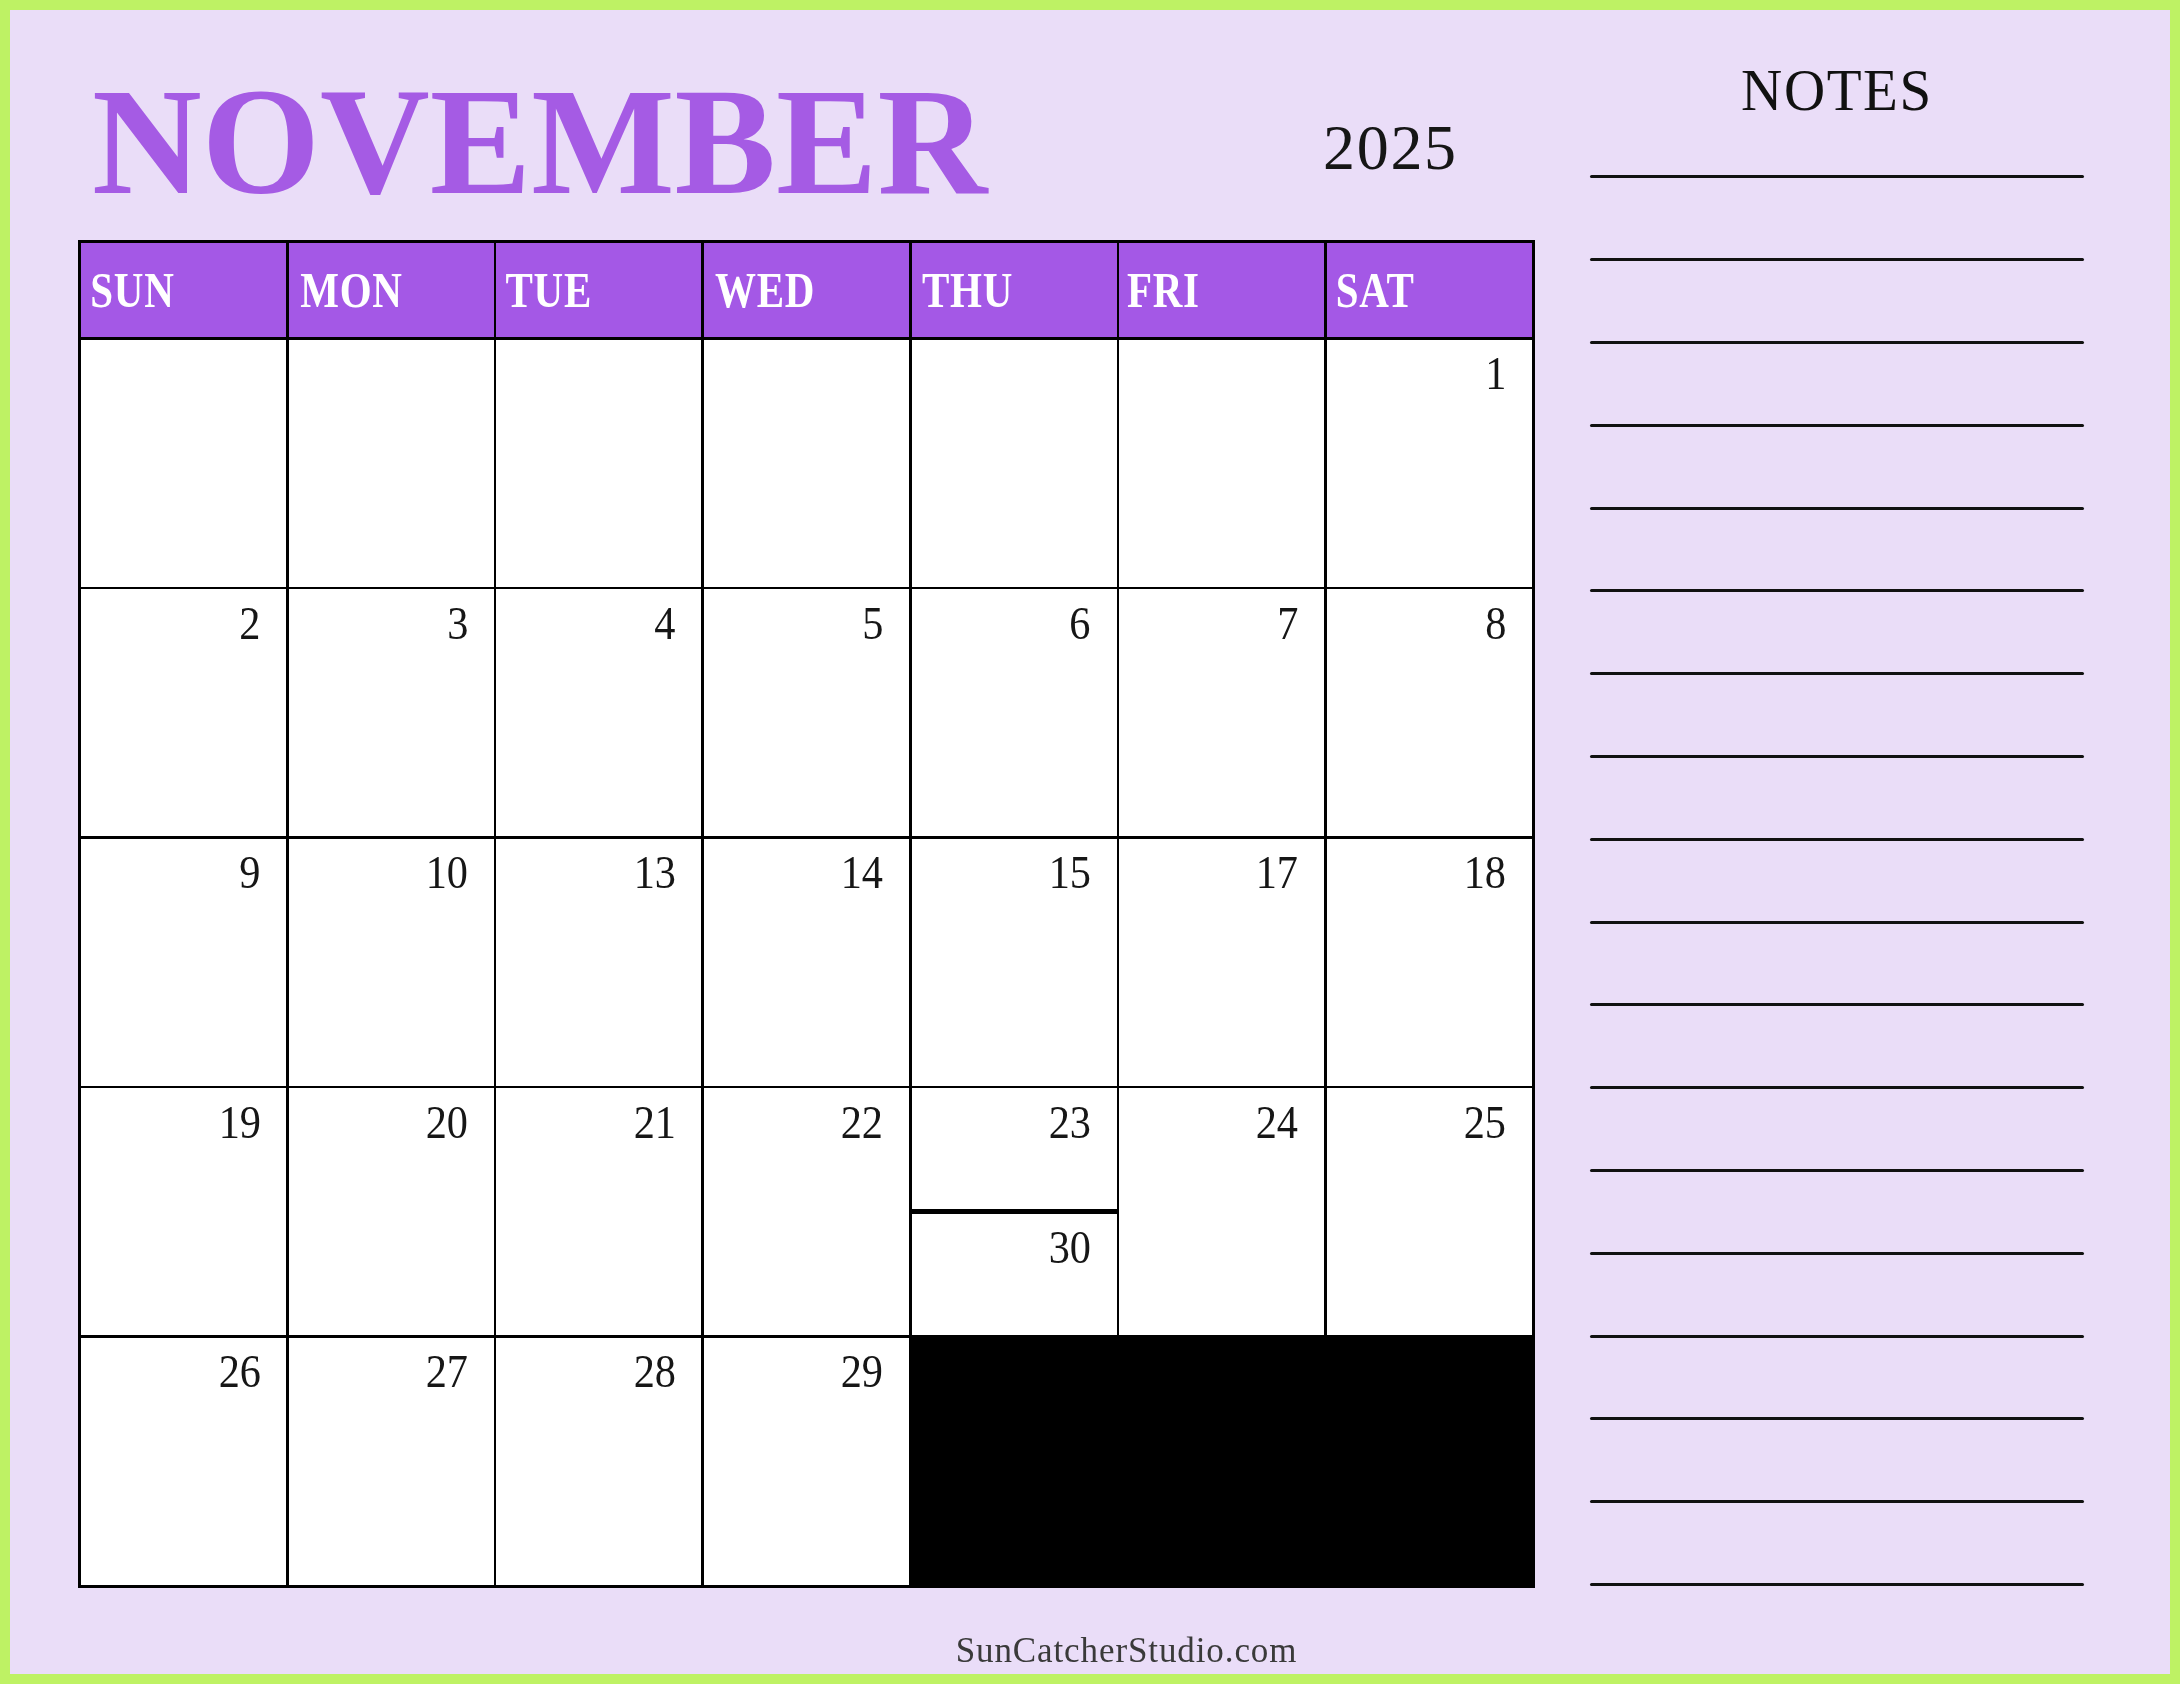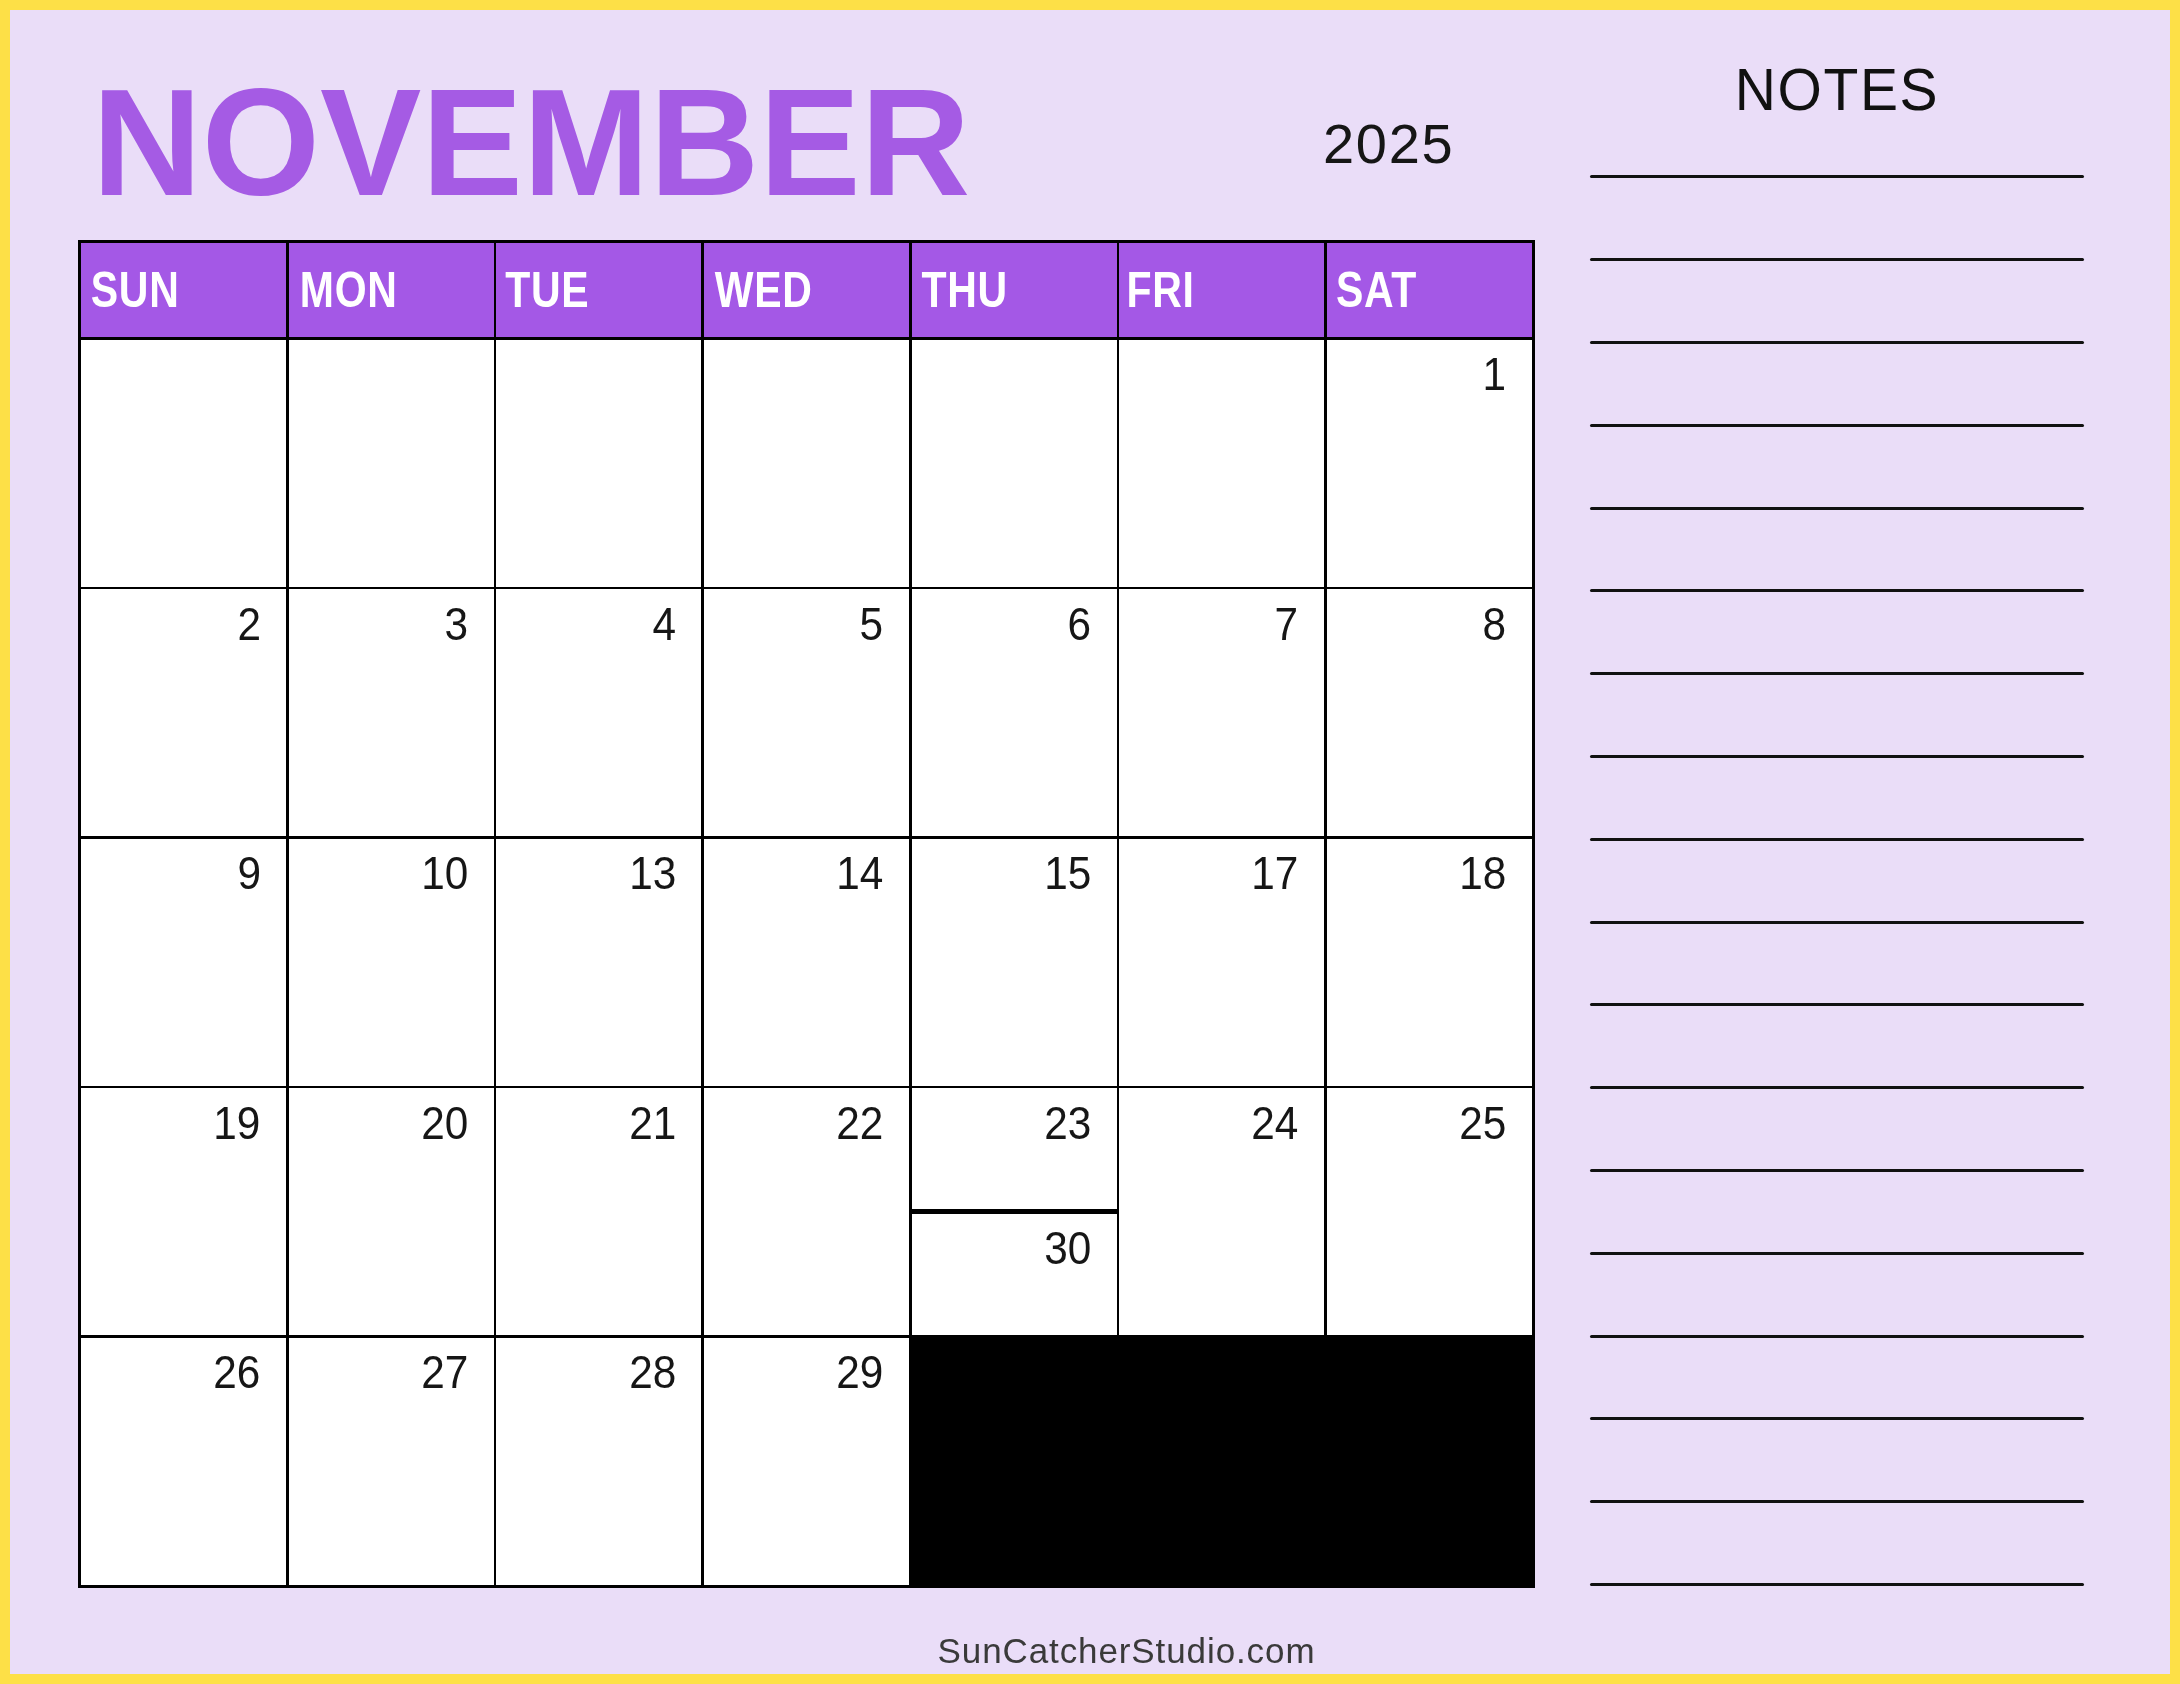--- a/index.html
+++ b/index.html
@@ -3,36 +3,36 @@
 <meta charset="utf-8">
 <style>
   html, body { margin: 0; padding: 0; }
   body {
     width: 2181px; height: 1685px;
     position: relative;
     font-family: "Liberation Sans", sans-serif;
     background: #000;
     overflow: hidden;
   }
-  .page { position: absolute; inset: 0; background: #fde047; }
+  .page { position: absolute; inset: 0; background: #bef264; font-family: Liberation Serif, serif; }
   .paper {
     position: absolute;
     left: 10.2px; top: 10.2px; right: 11px; bottom: 11px;
     background: #EADDF8;
   }
 
   
   .month-title {
     position: absolute; left: 92px; top: 66px;
     font-size: 152px; font-weight: bold; line-height: 1;
     color: #A55BE4; letter-spacing: 0px; white-space: nowrap;
   }
   .year-label {
     position: absolute; left: 1323px; top: 116px;
-    font-size: 56px; font-weight: normal; line-height: 1;
+    font-size: 64px; font-weight: normal; line-height: 1;
     color: #161616; letter-spacing: 1.7px; white-space: nowrap;
   }
 
   
   .notes-heading {
     position: absolute; left: 1590px; top: 60px; width: 494px;
     text-align: center;
     font-size: 60px; line-height: 1; color: #111111;
     letter-spacing: 1.7px;
     transform: scaleX(0.95); transform-origin: center top;

